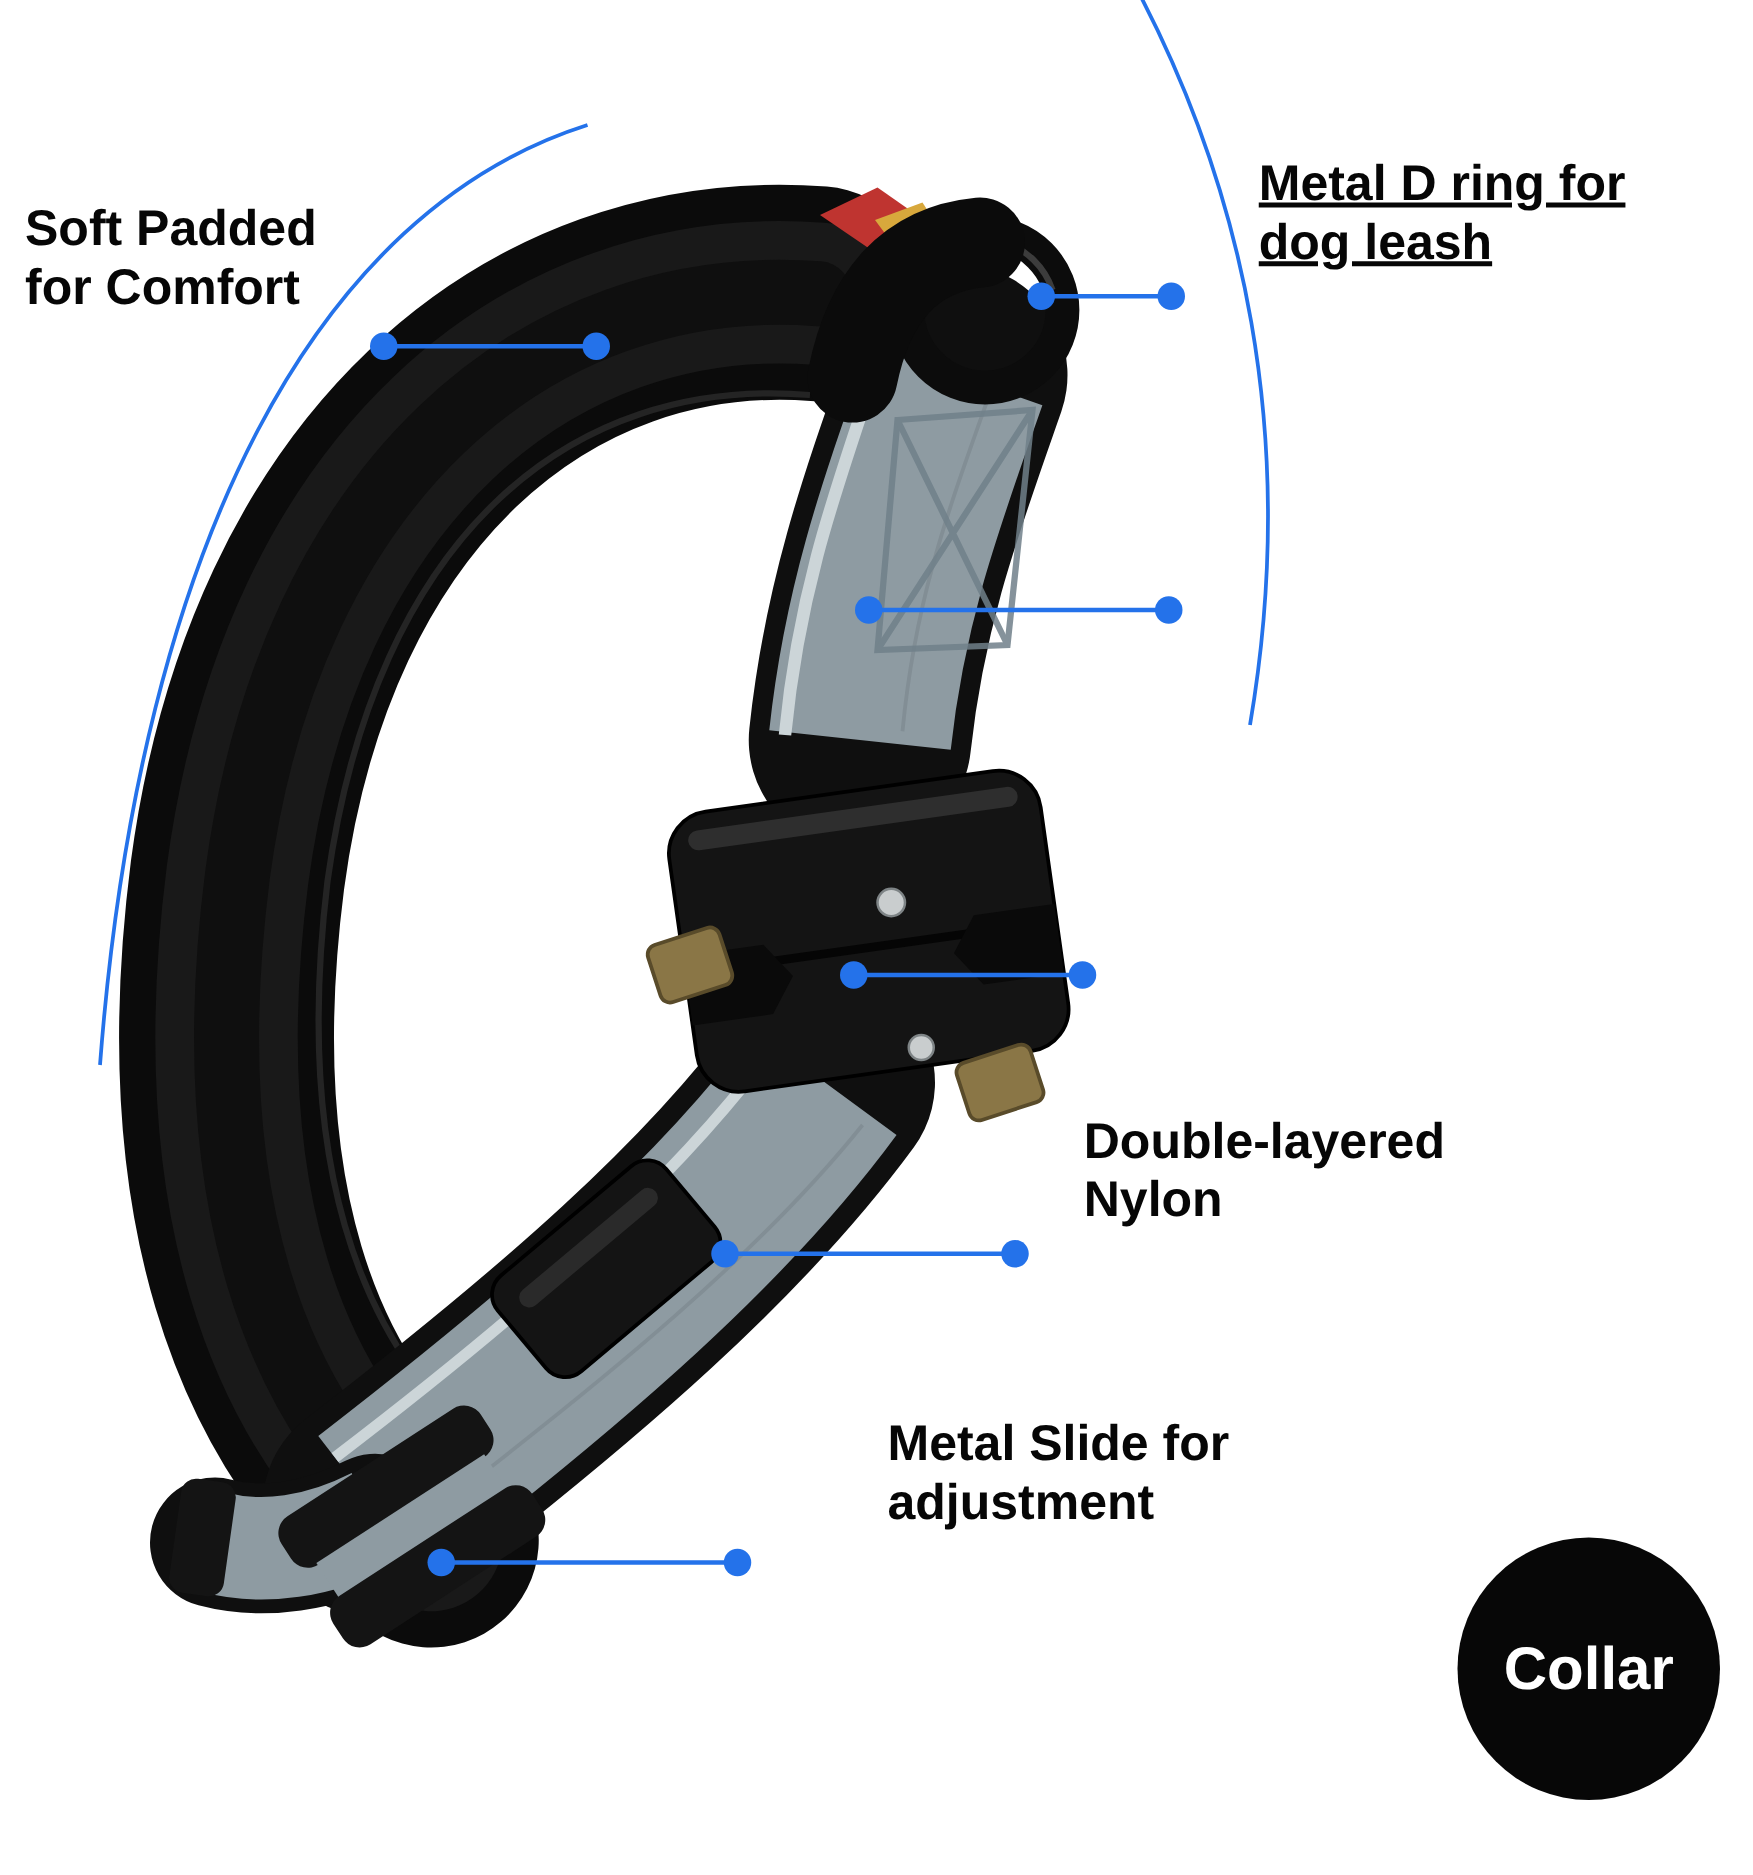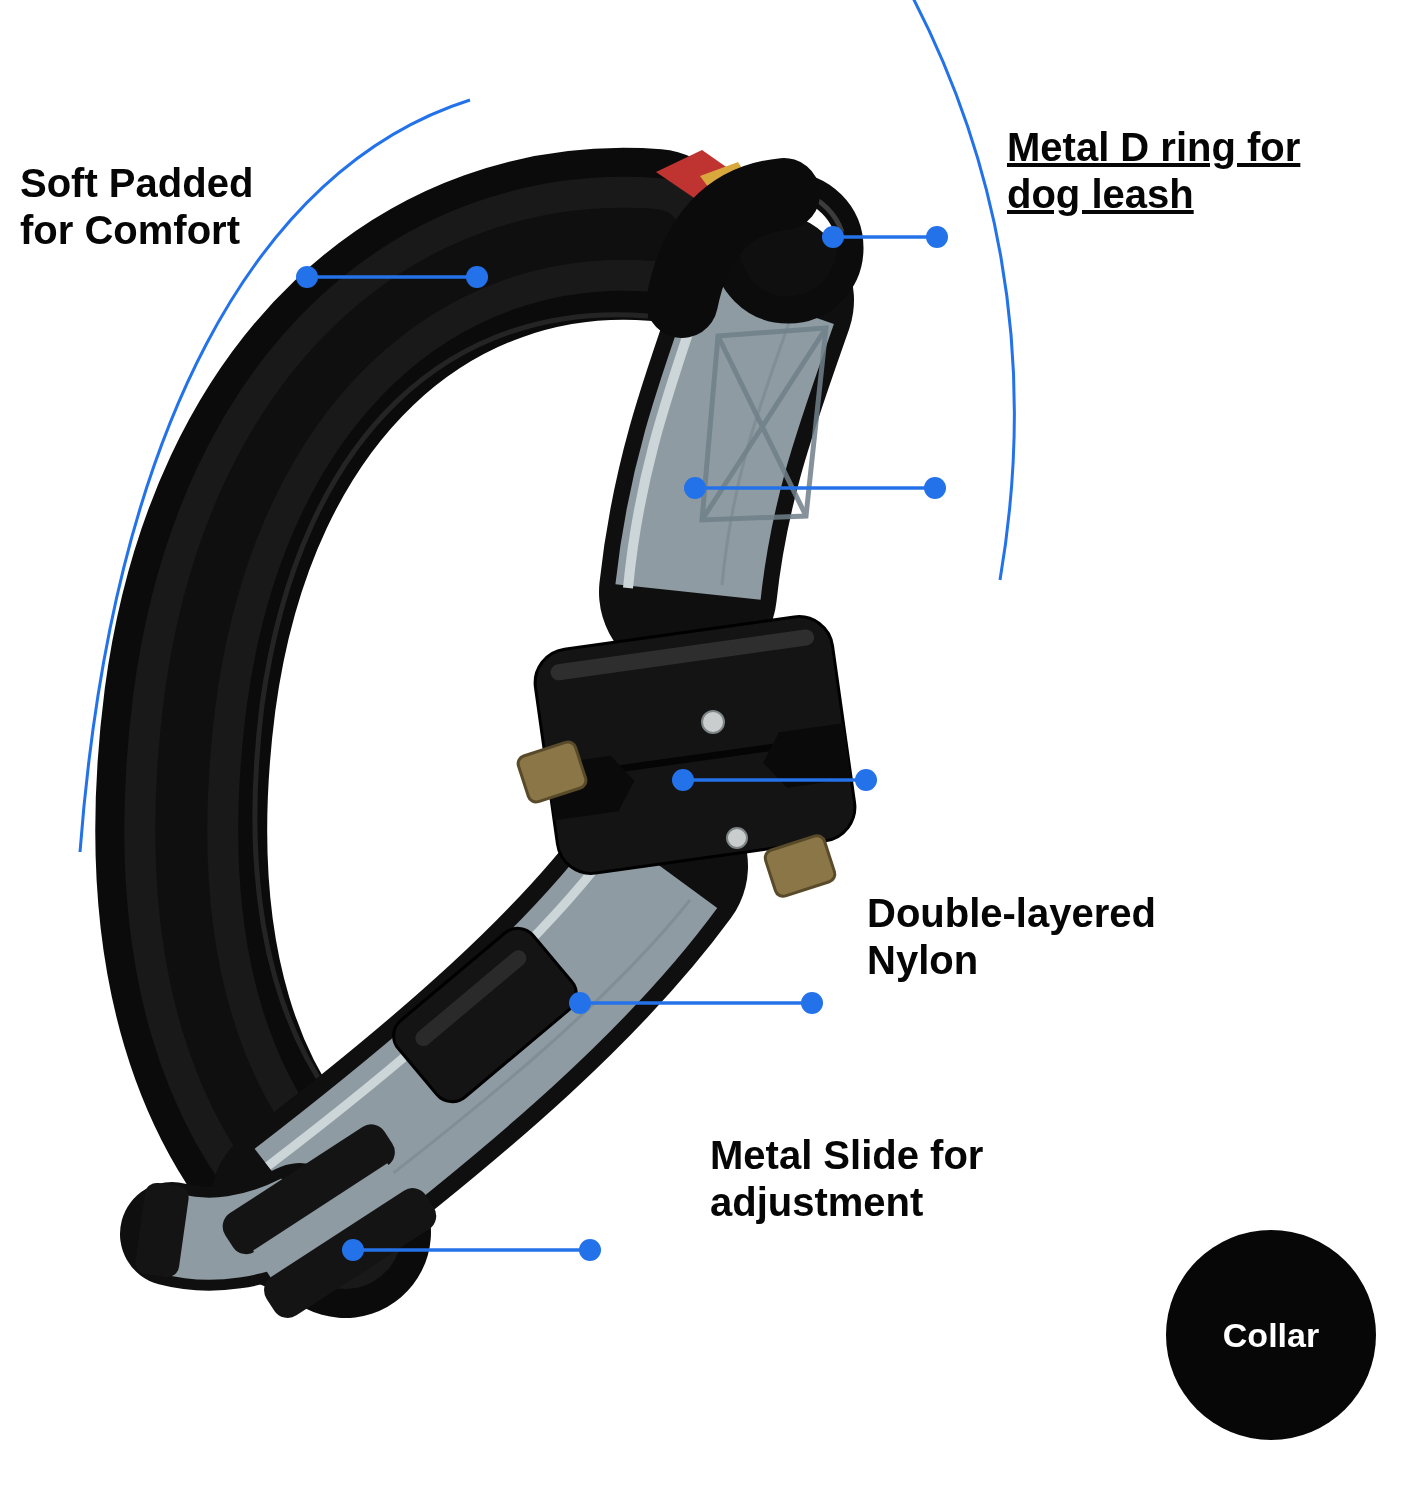--- a/index.html
+++ b/index.html
@@ -28,21 +28,21 @@
   .c-dring{left:1007px;top:124px;text-decoration:underline;}
   .c-reflective{left:960px;top:368px;}
   .c-buckle{left:918px;top:666px;}
   .c-nylon{left:843px;top:890px;margin-left:24px;}
   .c-slide{left:710px;top:1120px;margin-top:12px;}
 
   .badge{
     position:absolute;left:1166px;top:1230px;width:210px;height:210px;
     border-radius:50%;background:var(--badge-bg);color:var(--badge-text);
     display:flex;align-items:center;justify-content:center;
-    font-weight:700;font-size:34px;
+    font-weight:700;font-size:48px;
   }
 
   
   .arc{fill:none;stroke:var(--accent);stroke-width:3;}
   .cline{stroke:var(--accent);stroke-width:3.5;}
   .dot{fill:var(--accent);}
   .band-outer{fill:none;stroke:var(--collar-black);stroke-width:172;stroke-linecap:round;}
   .band-mid{fill:none;stroke:#191919;stroke-width:114;stroke-linecap:round;}
   .band-core{fill:none;stroke:#0f0f0f;stroke-width:52;stroke-linecap:round;}
   .band-seam{fill:none;stroke:#242424;stroke-width:5;}

